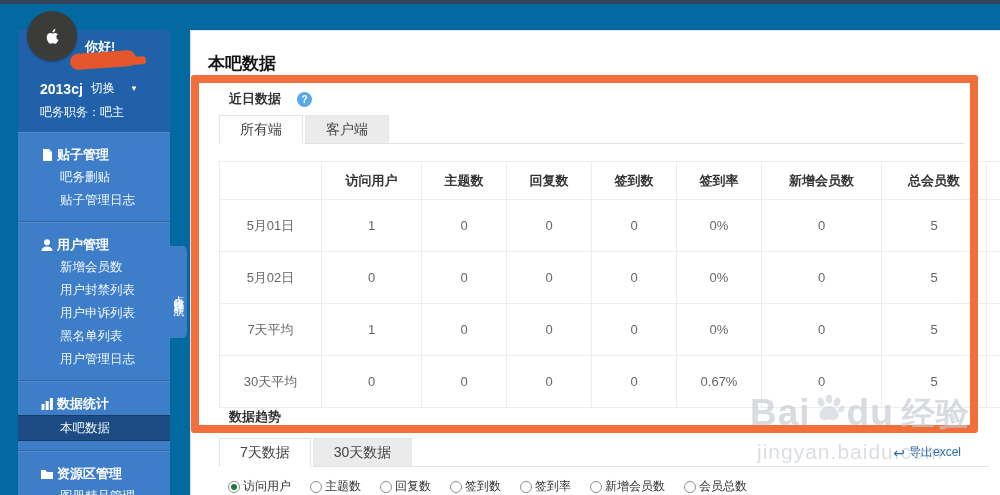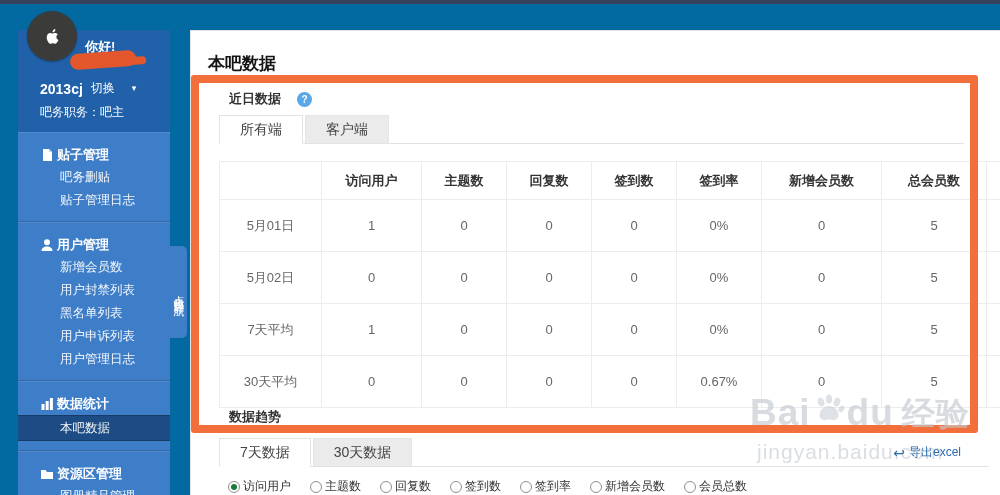--- a/index.html
+++ b/index.html
@@ -114,22 +114,22 @@
             <span class="ic">
               <svg width="14" height="14" viewBox="0 0 14 14">
                 <circle cx="7" cy="4.3" r="3" fill="#fff"></circle>
                 <path d="M1.5 13c0-3 2.5-4.6 5.5-4.6s5.5 1.6 5.5 4.6z" fill="#fff"></path>
               </svg>
             </span>
             <span>用户管理</span>
           </div>
           <div class="sb-item">新增会员数</div>
           <div class="sb-item">用户封禁列表</div>
+          <div class="sb-item">用户申诉列表</div>
           <div class="sb-item">黑名单列表</div>
-          <div class="sb-item">用户申诉列表</div>
           <div class="sb-item">用户管理日志</div>
         </div>
         <div class="sb-section">
           <div class="sb-sec-title">
             <span class="ic">
               <svg width="14" height="14" viewBox="0 0 14 14">
                 <rect x="1.5" y="7" width="3" height="6" fill="#fff"></rect>
                 <rect x="5.7" y="4" width="3" height="9" fill="#fff"></rect>
                 <rect x="9.9" y="1" width="3" height="12" fill="#fff"></rect>
               </svg>

